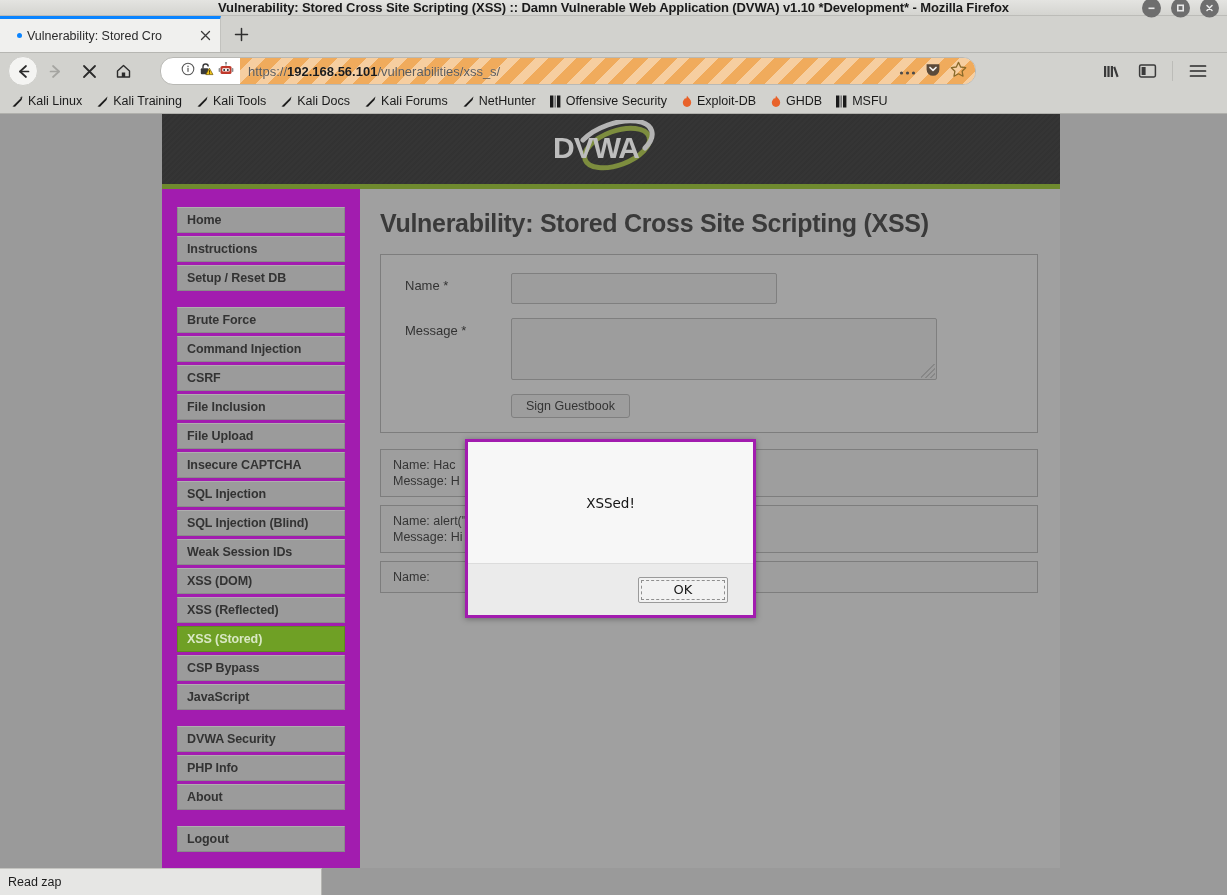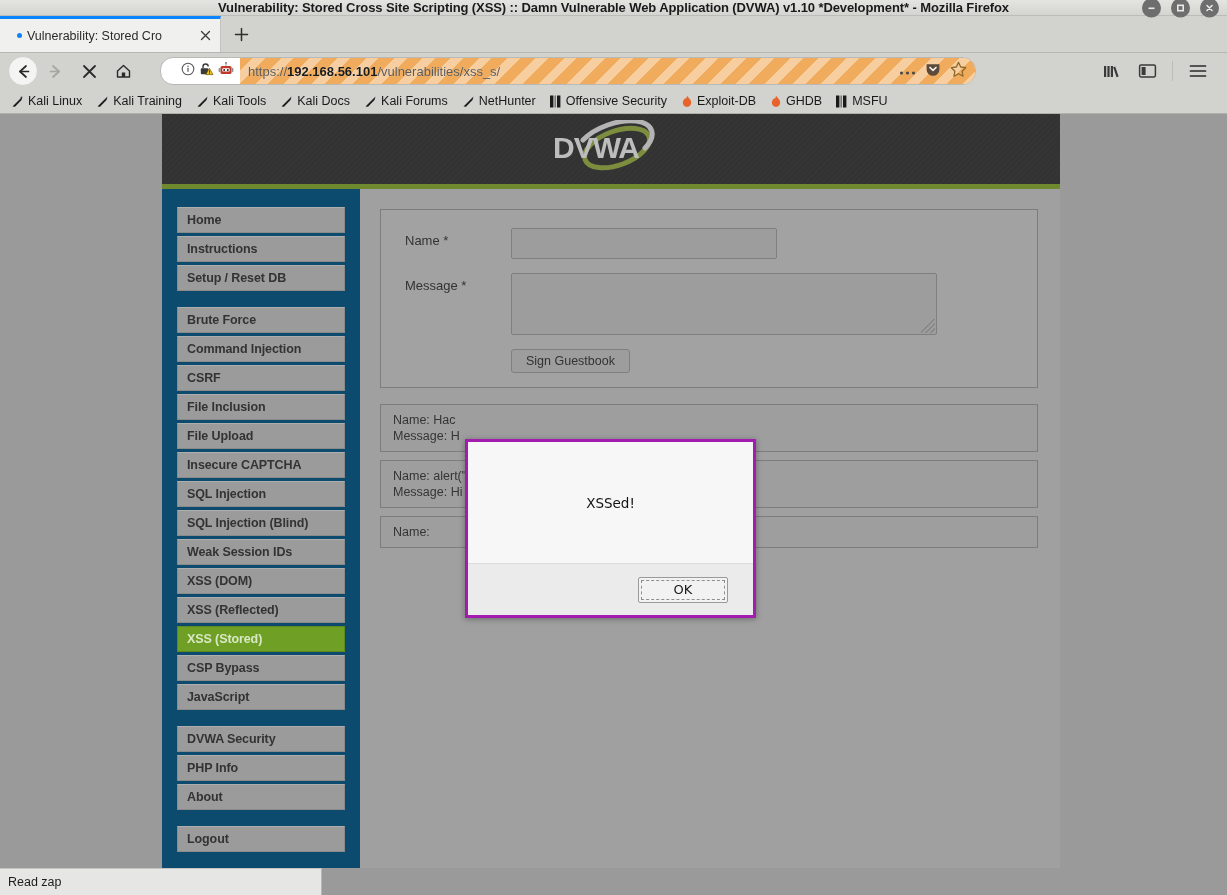--- a/index.html
+++ b/index.html
@@ -199,21 +199,21 @@
     position: relative; width: 140px; height: 56px;
   }
   .logo svg { display: block; }
 
   .body-row { display: flex; align-items: flex-start; }
 
   .sidebar {
     width: 198px;
     flex: 0 0 198px;
     padding: 18px 15px 0 15px;
-    background: #0c4a6e;
+    background: #a21caf;
     min-height: 685px;
   }
   .menu-group { margin-bottom: 16px; }
   .menu-item {
     display: block;
     background: #9b9b9b;
     border: 1px solid #8a8a8a;
     border-top-color: #aeaeae;
     margin-bottom: 3px;
     padding: 5px 0 5px 9px;
@@ -608,20 +608,21 @@
             <div class="menu-item">DVWA Security</div>
             <div class="menu-item">PHP Info</div>
             <div class="menu-item">About</div>
           </div>
           <div class="menu-group">
             <div class="menu-item">Logout</div>
           </div>
         </div>
 
         <div class="content">
+          <h1 class="page-title">Vulnerability: Stored Cross Site Scripting (XSS)</h1>
 
           <div class="form-box">
             <div class="form-row">
               <div class="form-label">Name *</div>
               <div class="txt-input"></div>
             </div>
             <div class="form-row">
               <div class="form-label">Message *</div>
               <div class="txt-area">
                 <div class="resize-grip"></div>

